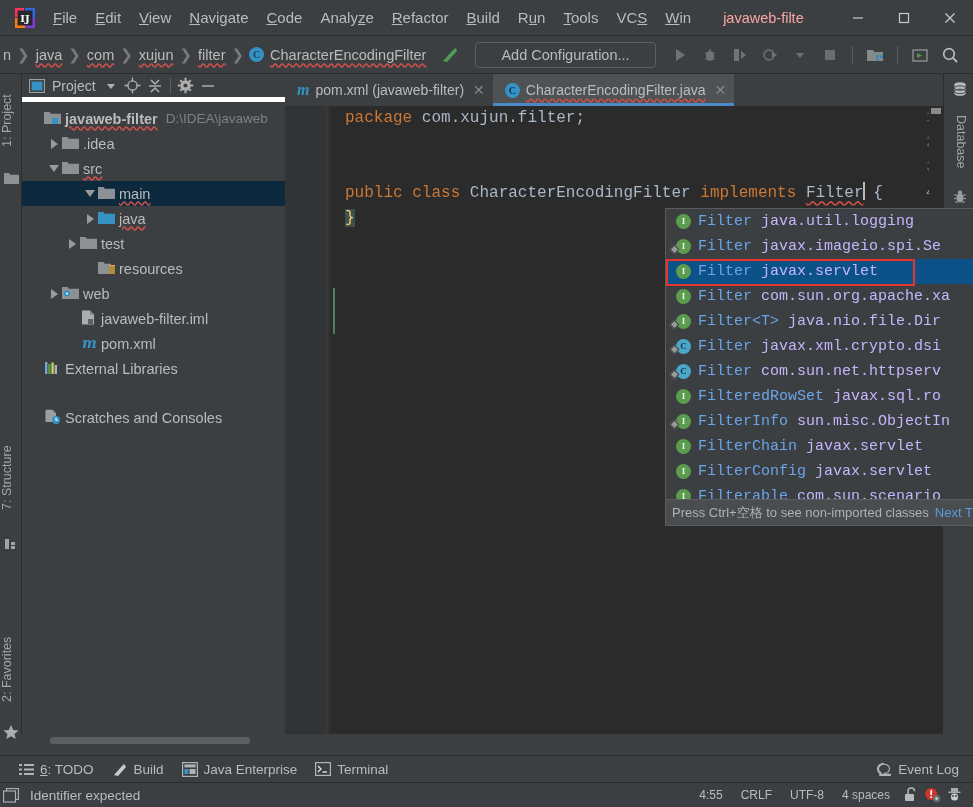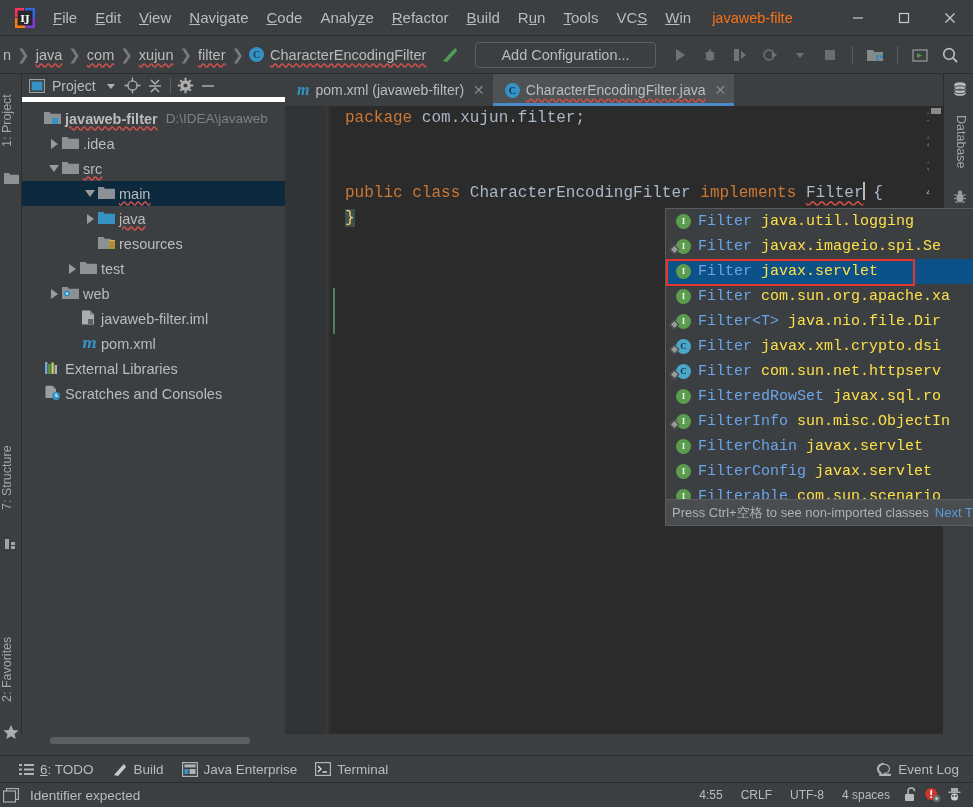--- a/index.html
+++ b/index.html
@@ -22,21 +22,21 @@
   .ij-logo {
     width: 22px; height: 22px; margin: 0 8px 0 14px;
     position: relative; flex: 0 0 auto;
   }
   .menu-item {
     font-size: 15px; color: #bbbbbb; padding: 3px 9px;
     white-space: nowrap; cursor: default;
   }
   .menu-item .mn { text-decoration: underline; }
   .win-title {
-    font-size: 14.5px; color: #f97316; margin-left: 12px;
+    font-size: 14.5px; color: #fca5a5; margin-left: 23px;
     max-width: 96px; overflow: hidden; white-space: nowrap;
   }
   .win-btns { margin-left: auto; display: flex; align-items: center; }
   .win-btn {
     width: 46px; height: 34px; display: flex; align-items: center;
     justify-content: center; color: #c8c8c8; font-size: 16px;
   }
 
   
   .navbar {
@@ -206,21 +206,21 @@
     background: #3c3f41; border: 1px solid #5a5c5e;
     overflow: hidden; z-index: 40;
   }
   .acrow {
     height: 25px; display: flex; align-items: center; padding-left: 8px;
     font-family: "Liberation Mono", monospace; font-size: 15px;
     white-space: nowrap; overflow: hidden;
   }
   .acrow.sel { background: #0d5189; }
   .ac-name { color: #6ba4e8; }
-  .ac-pkg { color: #fde047; margin-left: 9px; }
+  .ac-pkg { color: #c4b5fd; margin-left: 9px; }
   .ac-ico {
     width: 17px; height: 17px; flex: 0 0 17px; margin-right: 7px;
     position: relative;
   }
   .ac-ico .ball {
     position: absolute; left: 2px; top: 1px;
     width: 15px; height: 15px; border-radius: 50%;
     font-size: 9px; font-weight: bold; color: #1f3d1f;
     text-align: center; line-height: 15px;
     font-family: "Liberation Serif", serif;
@@ -551,41 +551,41 @@
           <span class="tw">
             <span class="arrow-r"></span>
           </span>
           <span class="ticon">
             <svg width="17" height="15" viewBox="0 0 17 15">
               <path d="M0 2 h5.5 l1.4 1.8 H17 V14 H0 Z" fill="#3592c4"></path>
             </svg>
           </span>
           <span class="tlabel spell">java</span>
         </div>
+        <div class="trow" style="padding-left: 42px;">
+          <span class="tw">
+            <span class="arrow-r"></span>
+          </span>
+          <span class="ticon">
+            <svg width="17" height="15" viewBox="0 0 17 15">
+              <path d="M0 2 h5.5 l1.4 1.8 H17 V14 H0 Z" fill="#8d9194"></path>
+            </svg>
+          </span>
+          <span class="tlabel">test</span>
+        </div>
         <div class="trow" style="padding-left: 60px;">
           <span class="tw"></span>
           <span class="ticon">
             <svg width="17" height="15" viewBox="0 0 17 15">
               <path d="M0 2 h5.5 l1.4 1.8 H13 V14 H0 Z" fill="#8d9194"></path>
               <rect x="11" y="5" width="6" height="9" fill="#d9b04a"></rect>
               <path d="M11 7 h6 M11 9 h6 M11 11 h6 M11 13 h6" stroke="#7a6224" stroke-width="0.9"></path>
             </svg>
           </span>
           <span class="tlabel">resources</span>
-        </div>
-        <div class="trow" style="padding-left: 42px;">
-          <span class="tw">
-            <span class="arrow-r"></span>
-          </span>
-          <span class="ticon">
-            <svg width="17" height="15" viewBox="0 0 17 15">
-              <path d="M0 2 h5.5 l1.4 1.8 H17 V14 H0 Z" fill="#8d9194"></path>
-            </svg>
-          </span>
-          <span class="tlabel">test</span>
         </div>
         <div class="trow" style="padding-left: 24px;">
           <span class="tw">
             <span class="arrow-r"></span>
           </span>
           <span class="ticon">
             <svg width="17" height="15" viewBox="0 0 17 15">
               <path d="M0 2 h5.5 l1.4 1.8 H17 V14 H0 Z" fill="#8d9194"></path>
               <circle cx="5" cy="8.5" r="3" fill="#3592c4"></circle>
               <circle cx="5" cy="8.5" r="1.1" fill="#eaf3f8"></circle>
@@ -618,21 +618,21 @@
           <span class="ticon">
             <svg width="17" height="15" viewBox="0 0 17 15">
               <rect x="1" y="2" width="2.4" height="12" fill="#7aa6c8"></rect>
               <rect x="4.2" y="4" width="2.4" height="10" fill="#5b9c4e"></rect>
               <rect x="7.4" y="2.5" width="2.4" height="11.5" fill="#c8cc6a"></rect>
               <rect x="10.6" y="5" width="2.4" height="9" fill="#b0b4b6"></rect>
             </svg>
           </span>
           <span class="tlabel">External Libraries</span>
         </div>
-        <div class="trow" style="padding-left: 6px;">
+        <div class="trow" style="padding-left: 6px; margin-top: 24px;">
           <span class="tw"></span>
           <span class="ticon">
             <svg width="17" height="15" viewBox="0 0 17 15">
               <path d="M1.5 0.8 h7 l3.5 3.5 V13 H1.5 Z" fill="#9aa0a2"></path>
               <circle cx="12" cy="11" r="4" fill="#3592c4"></circle>
               <path d="M12 8.6 v2.6 h1.9" stroke="#ffffff" stroke-width="1.1" fill="none"></path>
             </svg>
           </span>
           <span class="tlabel">Scratches and Consoles</span>
         </div>

